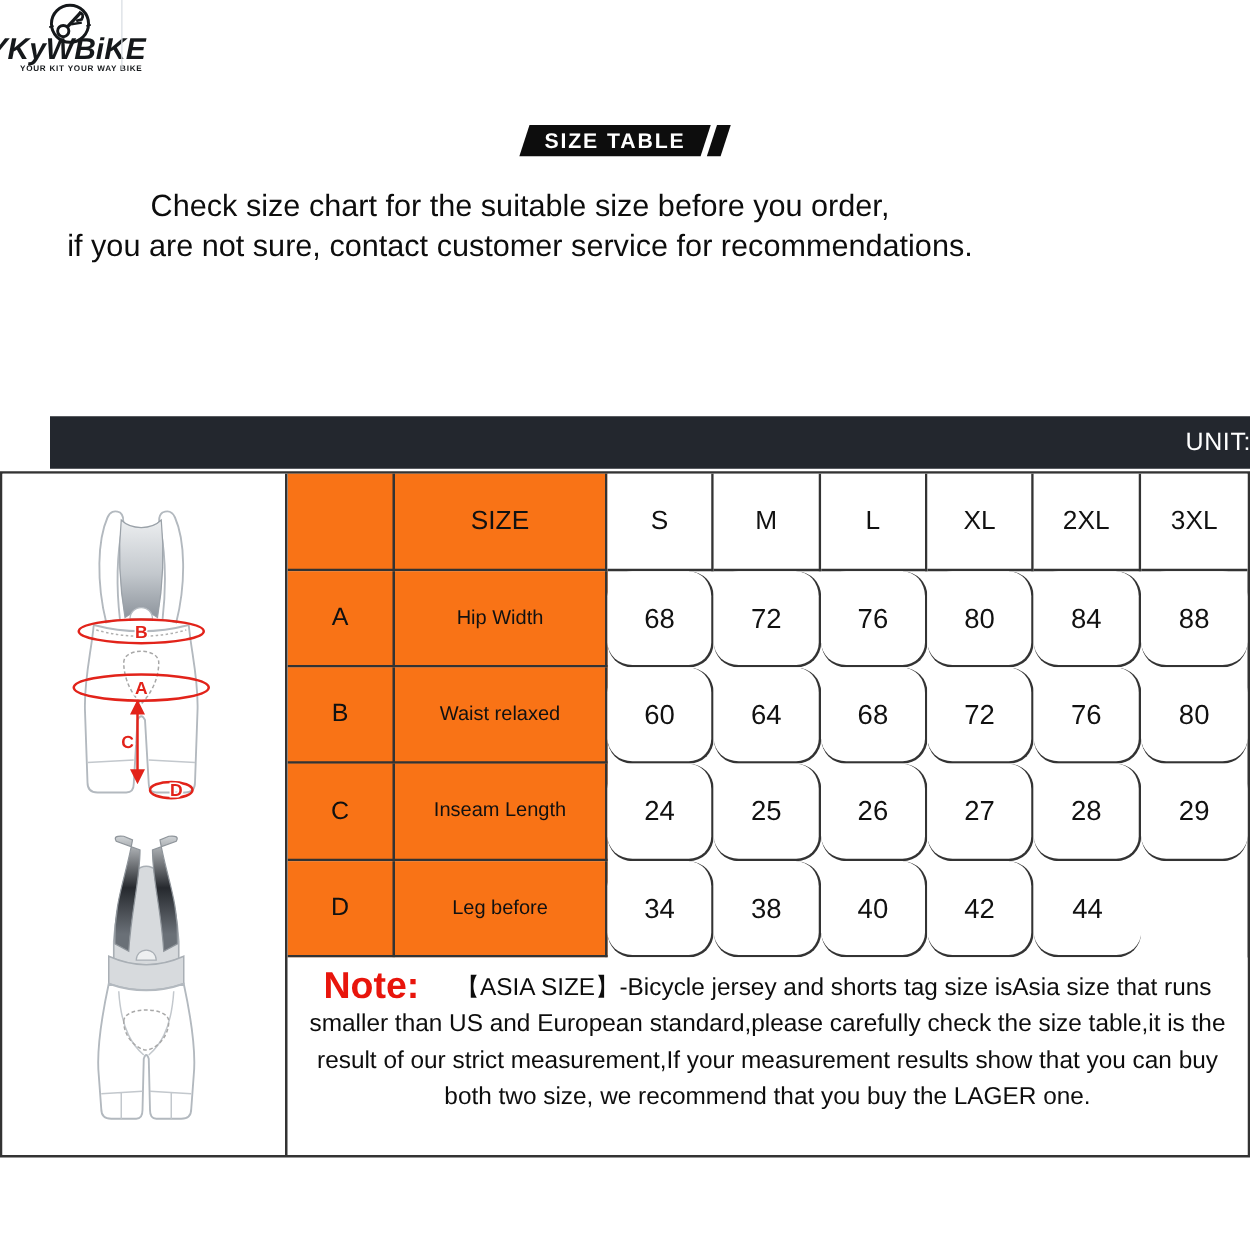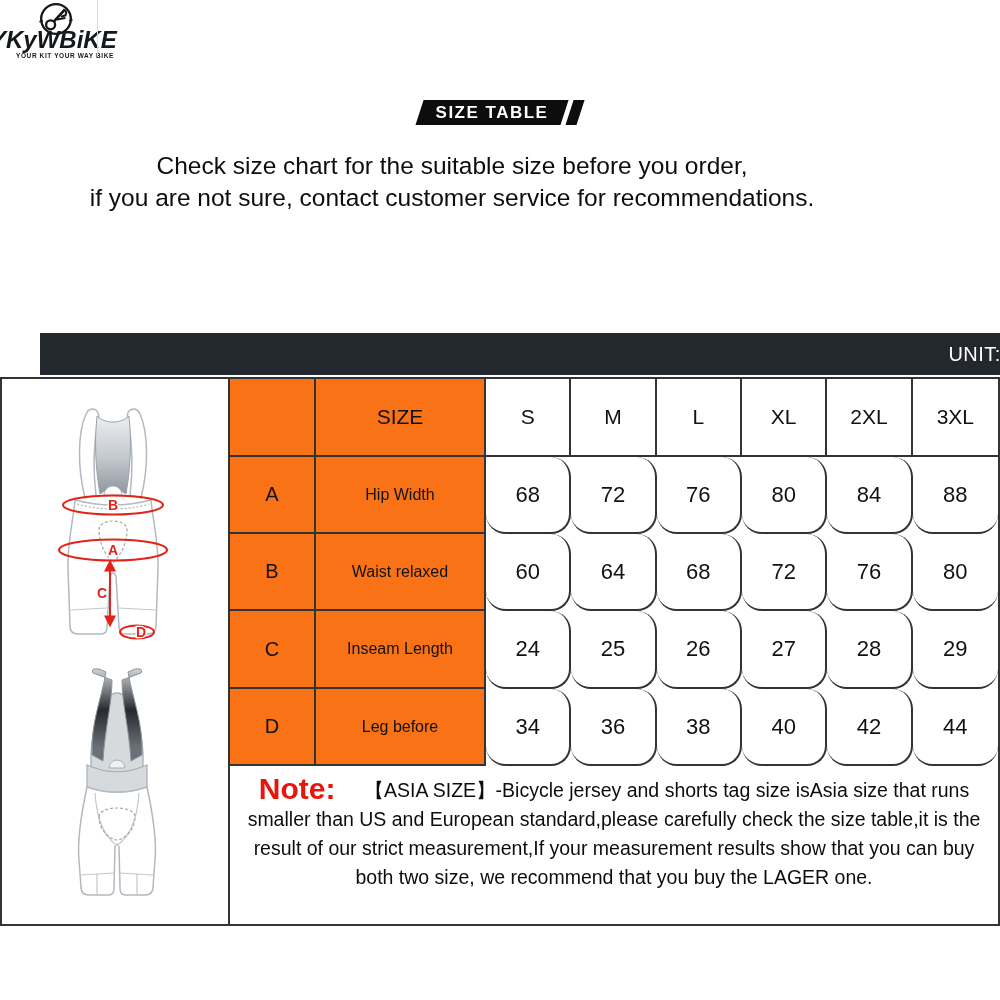--- a/index.html
+++ b/index.html
@@ -19,21 +19,21 @@
   .banner-wrap{position:absolute;top:100px;left:50%;transform:translateX(-50%);
                display:flex;align-items:stretch;height:25px;}
   .banner-main{background:#0d0d0d;color:#fff;transform:skewX(-18deg);
                padding:0 16px;font-size:17px;font-weight:bold;letter-spacing:1.5px;
                line-height:25px;white-space:nowrap;}
   .banner-main > span{display:inline-block;transform:skewX(18deg);}
   .banner-tail{background:#0d0d0d;width:11px;margin-left:5px;transform:skewX(-18deg);}
 
   
   .intro{position:absolute;top:150px;left:0;width:832px;text-align:center;
-         font-size:24.5px;line-height:32px;color:#0d0d0d;padding-left:36px;}
+         font-size:24.5px;line-height:32px;color:#0d0d0d;}
 
   
   .unit-bar{position:absolute;top:333px;left:0;width:1000px;height:42px;background:#23272e;
             color:#fff;font-size:20px;line-height:42px;text-align:right;
             box-sizing:border-box;padding-right:7px;letter-spacing:0.5px;margin-left:40px;}
 
   
   .size-area{position:absolute;top:377px;left:0;width:1000px;height:549px;
              box-sizing:border-box;border:2px solid #333;
              display:grid;
@@ -200,21 +200,20 @@
     <div class="cell val">24</div>
     <div class="cell val">25</div>
     <div class="cell val">26</div>
     <div class="cell val">27</div>
     <div class="cell val">28</div>
     <div class="cell val last-col">29</div>
 
     <div class="cell green letter">D</div>
     <div class="cell green rowlabel">Leg before</div>
     <div class="cell val">34</div>
-    <div class="cell val">36</div>
     <div class="cell val">38</div>
     <div class="cell val">40</div>
     <div class="cell val">42</div>
     <div class="cell val last-col">44</div>
 
     <div class="note-cell">
       <span class="note-label">Note:</span><span>【ASIA SIZE】-Bicycle jersey and shorts tag size isAsia size that runs smaller than US and European standard,please carefully check the size table,it is the result of our strict measurement,If your measurement results show that you can buy both two size, we recommend that you buy the LAGER one.</span>
     </div>
 
   </div>

